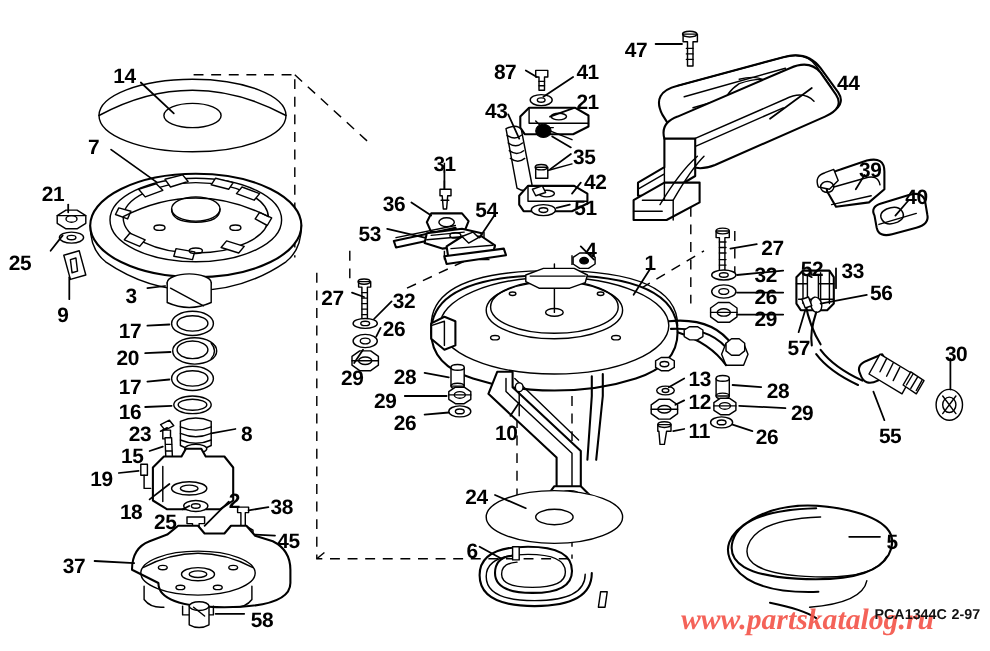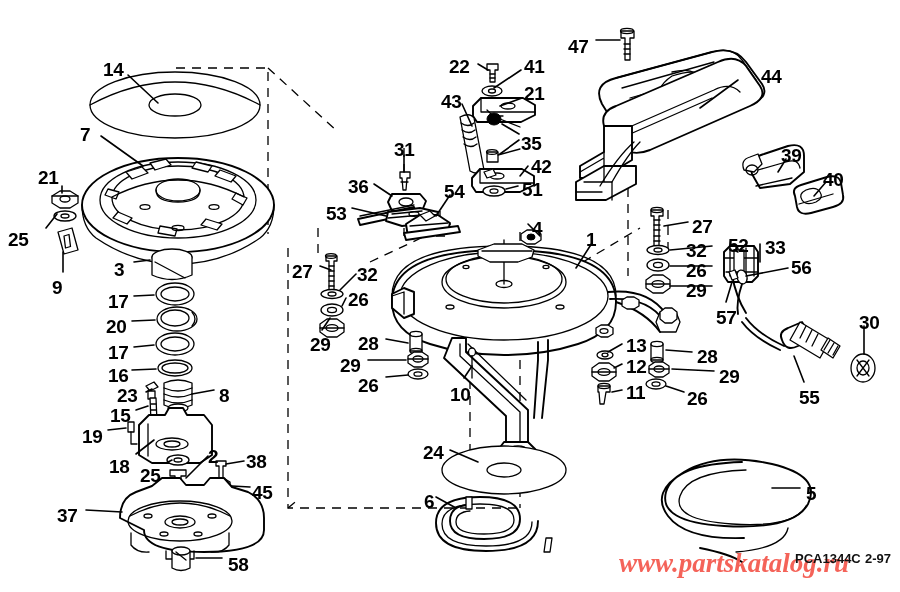--- a/index.html
+++ b/index.html
@@ -585,29 +585,29 @@
   <div class="lbl" style="left:110px;top:406px">15</div>
   <div class="lbl" style="left:82px;top:427px">19</div>
   <div class="lbl" style="left:109px;top:457px">18</div>
   <div class="lbl" style="left:140px;top:466px">25</div>
   <div class="lbl" style="left:208px;top:447px">2</div>
   <div class="lbl" style="left:246px;top:452px">38</div>
   <div class="lbl" style="left:252px;top:483px">45</div>
   <div class="lbl" style="left:57px;top:506px">37</div>
   <div class="lbl" style="left:228px;top:555px">58</div>
 
-  <div class="lbl" style="left:449px;top:57px">22</div>
+  <div class="lbl" style="left:449px;top:57px">87</div>
   <div class="lbl" style="left:524px;top:57px">41</div>
   <div class="lbl" style="left:441px;top:92px">43</div>
   <div class="lbl" style="left:524px;top:84px">21</div>
   <div class="lbl" style="left:521px;top:134px">35</div>
   <div class="lbl" style="left:394px;top:140px">31</div>
   <div class="lbl" style="left:531px;top:157px">42</div>
   <div class="lbl" style="left:348px;top:177px">36</div>
-  <div class="lbl" style="left:444px;top:182px">54</div>
+  <div class="lbl" style="left:432px;top:182px">54</div>
   <div class="lbl" style="left:522px;top:180px">51</div>
   <div class="lbl" style="left:326px;top:204px">53</div>
   <div class="lbl" style="left:532px;top:219px">4</div>
   <div class="lbl" style="left:586px;top:230px">1</div>
 
   <div class="lbl" style="left:292px;top:262px">27</div>
   <div class="lbl" style="left:357px;top:265px">32</div>
   <div class="lbl" style="left:348px;top:290px">26</div>
   <div class="lbl" style="left:310px;top:335px">29</div>
   <div class="lbl" style="left:358px;top:334px">28</div>

